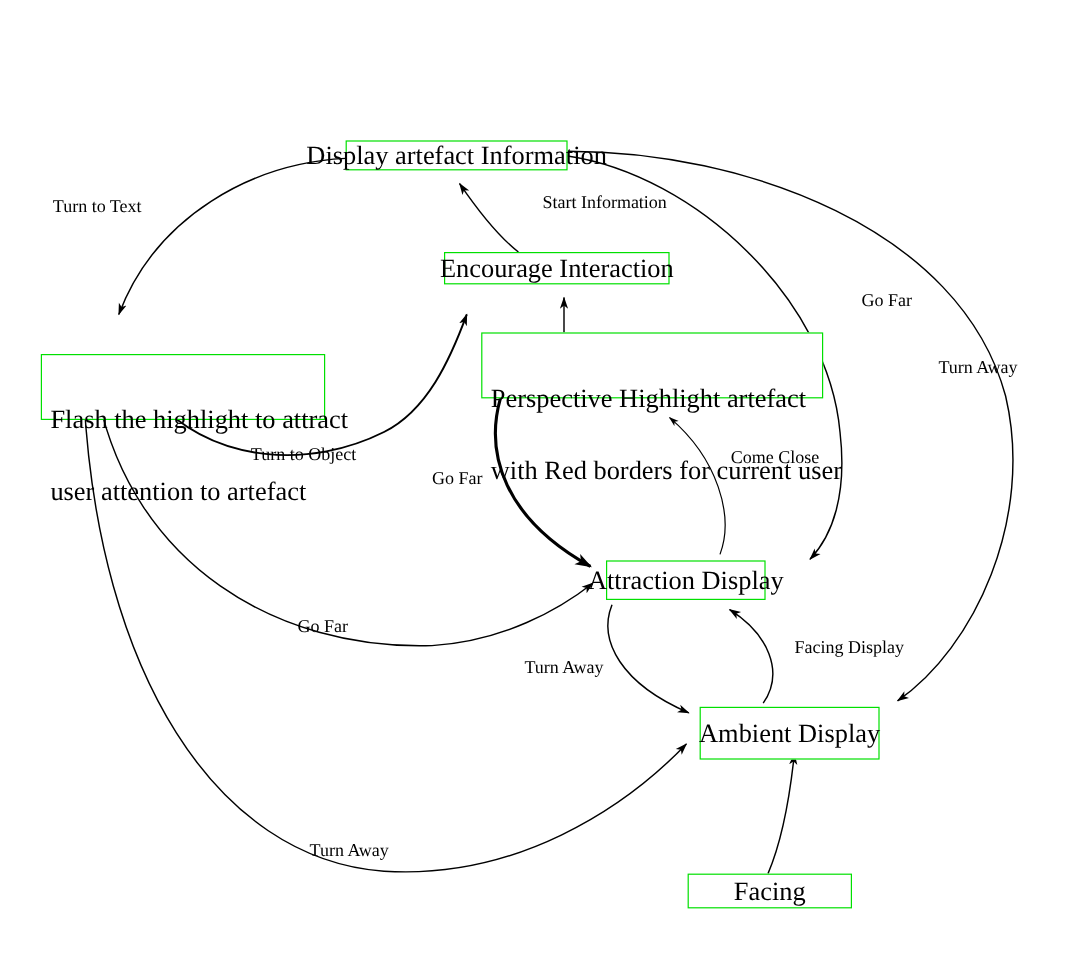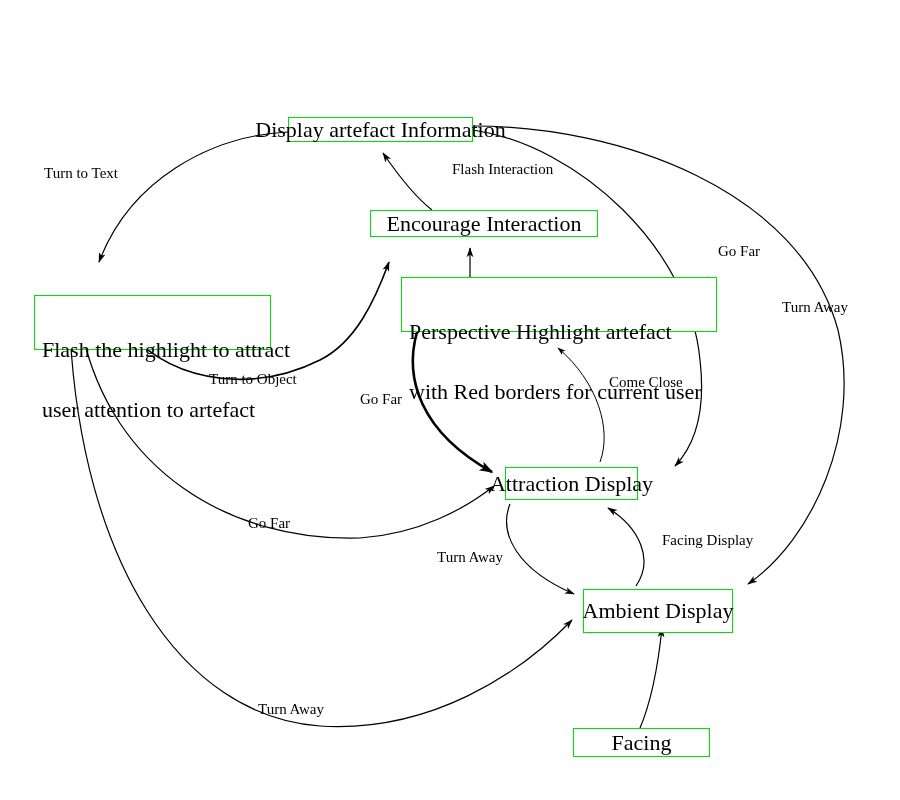--- a/index.html
+++ b/index.html
@@ -102,48 +102,48 @@
       <path d="M 636,586 C 654,560 640,528 608,508" marker-end="url(#ah)"></path>
 
       <path d="M 640,728 C 652,700 658,666 662,628" marker-end="url(#ah)"></path>
     </g>
   </svg>
 
   <div class="node" style="left:288px; top:117px; width:185px; height:25px;">
     <span>Display artefact Information</span>
   </div>
 
-  <div class="node" style="left:370px; top:210px; width:228px; height:27px;">
+  <div class="node" style="left:370px; top:210px; width:188px; height:27px;">
     <span>Encourage Interaction</span>
   </div>
 
   <div class="node multiline" style="left:34px; top:295px; width:237px; height:55px;">
     <span class="nline">Flash the highlight to attract</span>
     <span class="nline">user attention to artefact</span>
   </div>
 
-  <div class="node multiline" style="left:401px; top:277px; width:316px; height:55px;">
+  <div class="node multiline" style="left:401px; top:277px; width:285px; height:55px;">
     <span class="nline">Perspective Highlight artefact</span>
     <span class="nline">with Red borders for current user</span>
   </div>
 
   <div class="node" style="left:505px; top:467px; width:133px; height:33px;">
     <span>Attraction Display</span>
   </div>
 
   <div class="node" style="left:583px; top:589px; width:150px; height:44px;">
     <span>Ambient Display</span>
   </div>
 
   <div class="node" style="left:573px; top:728px; width:137px; height:29px;">
     <span>Facing</span>
   </div>
 
   <div class="edge-label" style="left:44px; top:166px;">Turn to Text</div>
-  <div class="edge-label" style="left:452px; top:162px;">Flash Interaction</div>
+  <div class="edge-label" style="left:452px; top:162px;">Start Information</div>
   <div class="edge-label" style="left:718px; top:244px;">Go Far</div>
   <div class="edge-label" style="left:782px; top:300px;">Turn Away</div>
   <div class="edge-label" style="left:209px; top:372px;">Turn to Object</div>
   <div class="edge-label" style="left:609px; top:375px;">Come Close</div>
   <div class="edge-label" style="left:360px; top:392px;">Go Far</div>
   <div class="edge-label" style="left:248px; top:516px;">Go Far</div>
   <div class="edge-label" style="left:437px; top:550px;">Turn Away</div>
   <div class="edge-label" style="left:662px; top:533px;">Facing Display</div>
   <div class="edge-label" style="left:258px; top:702px;">Turn Away</div>
 

